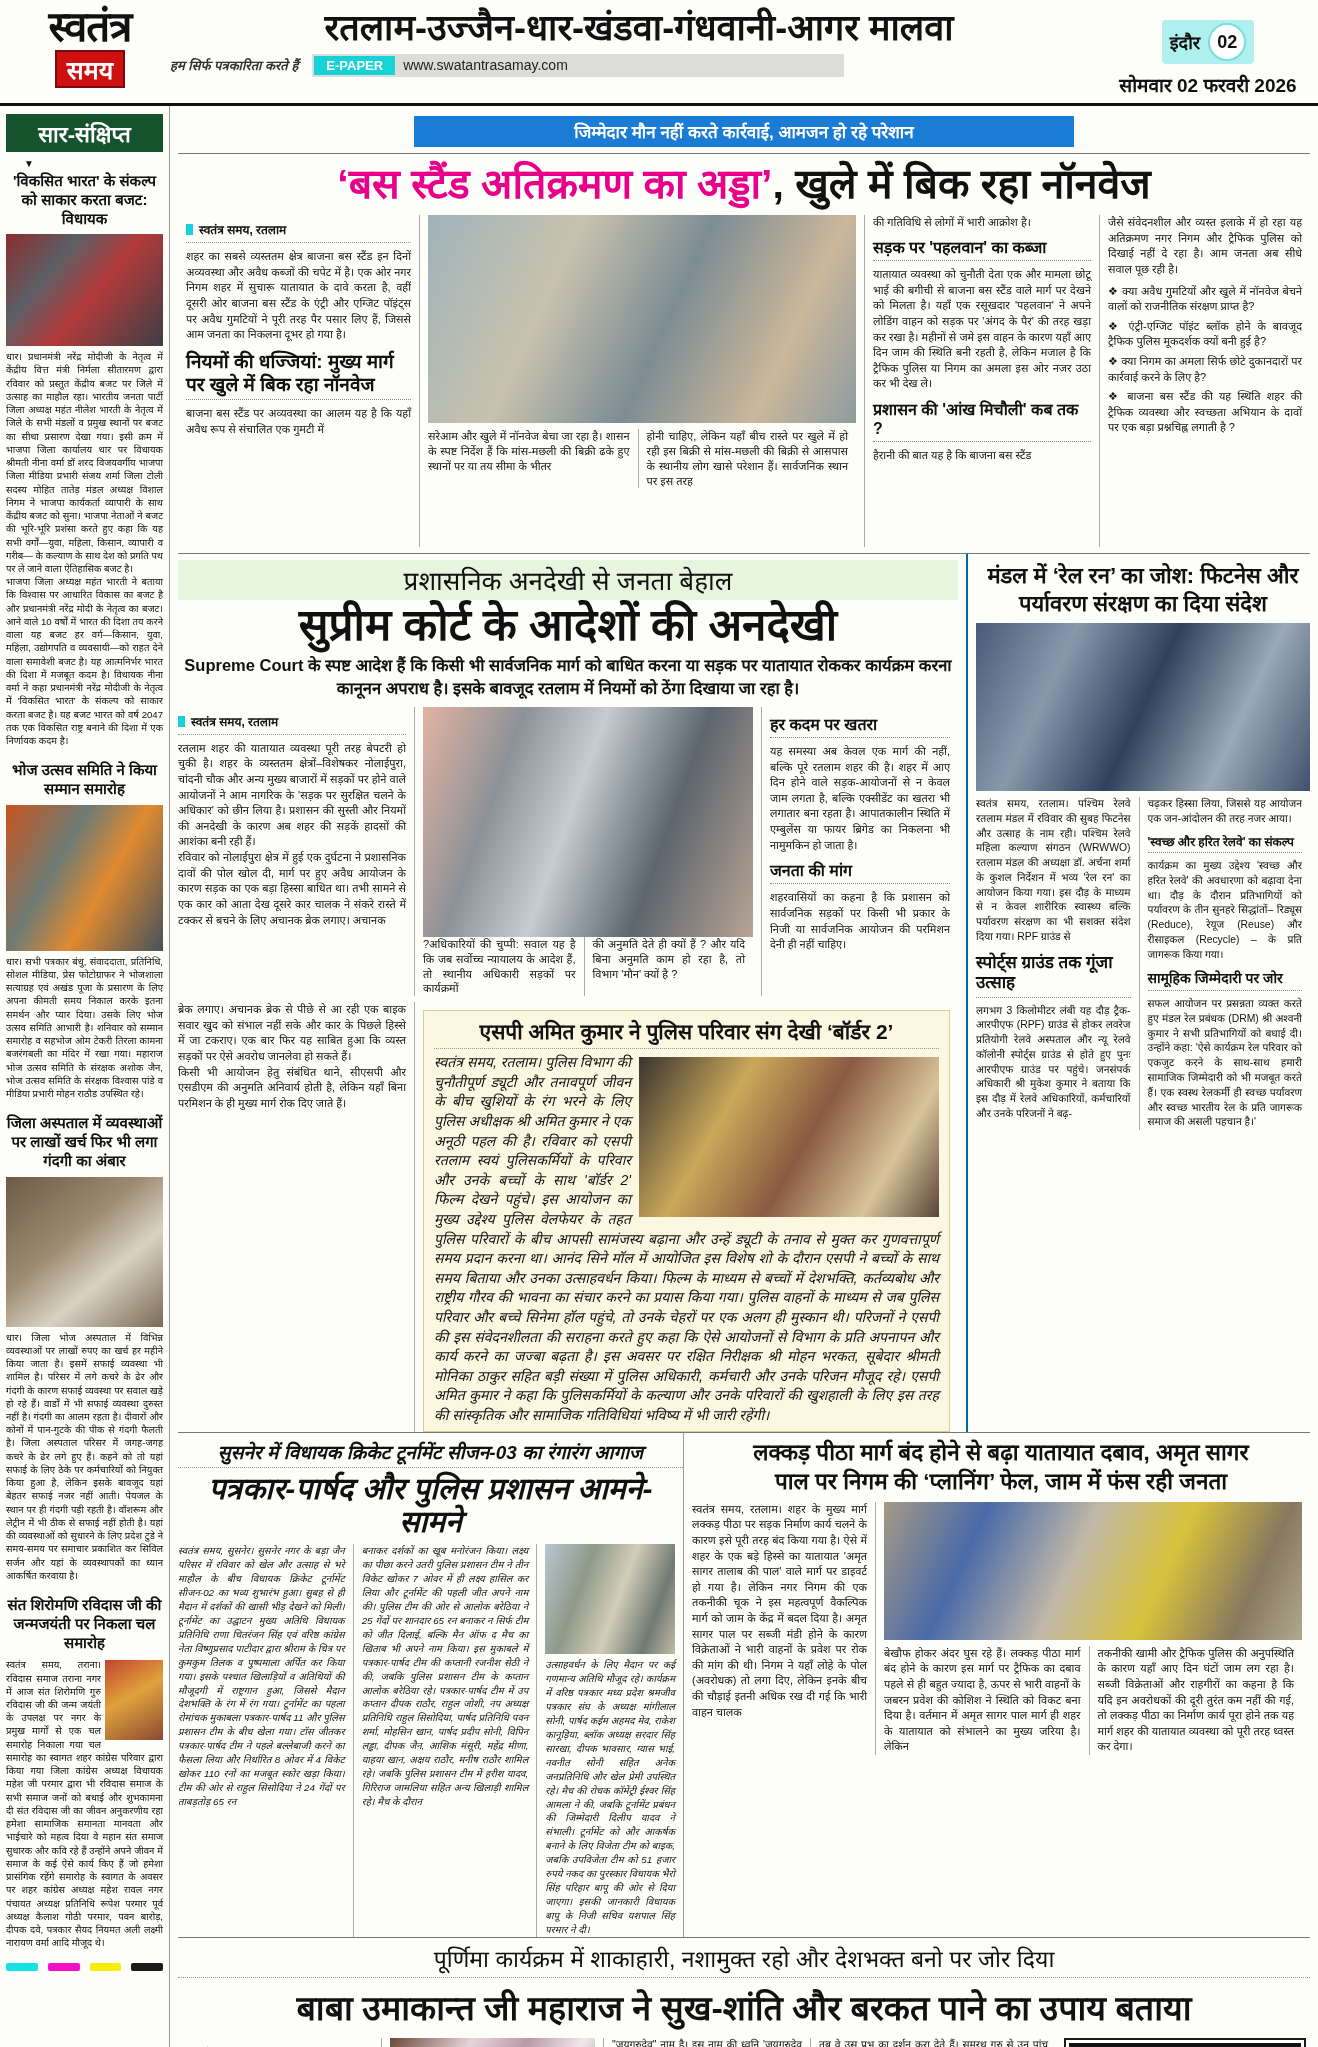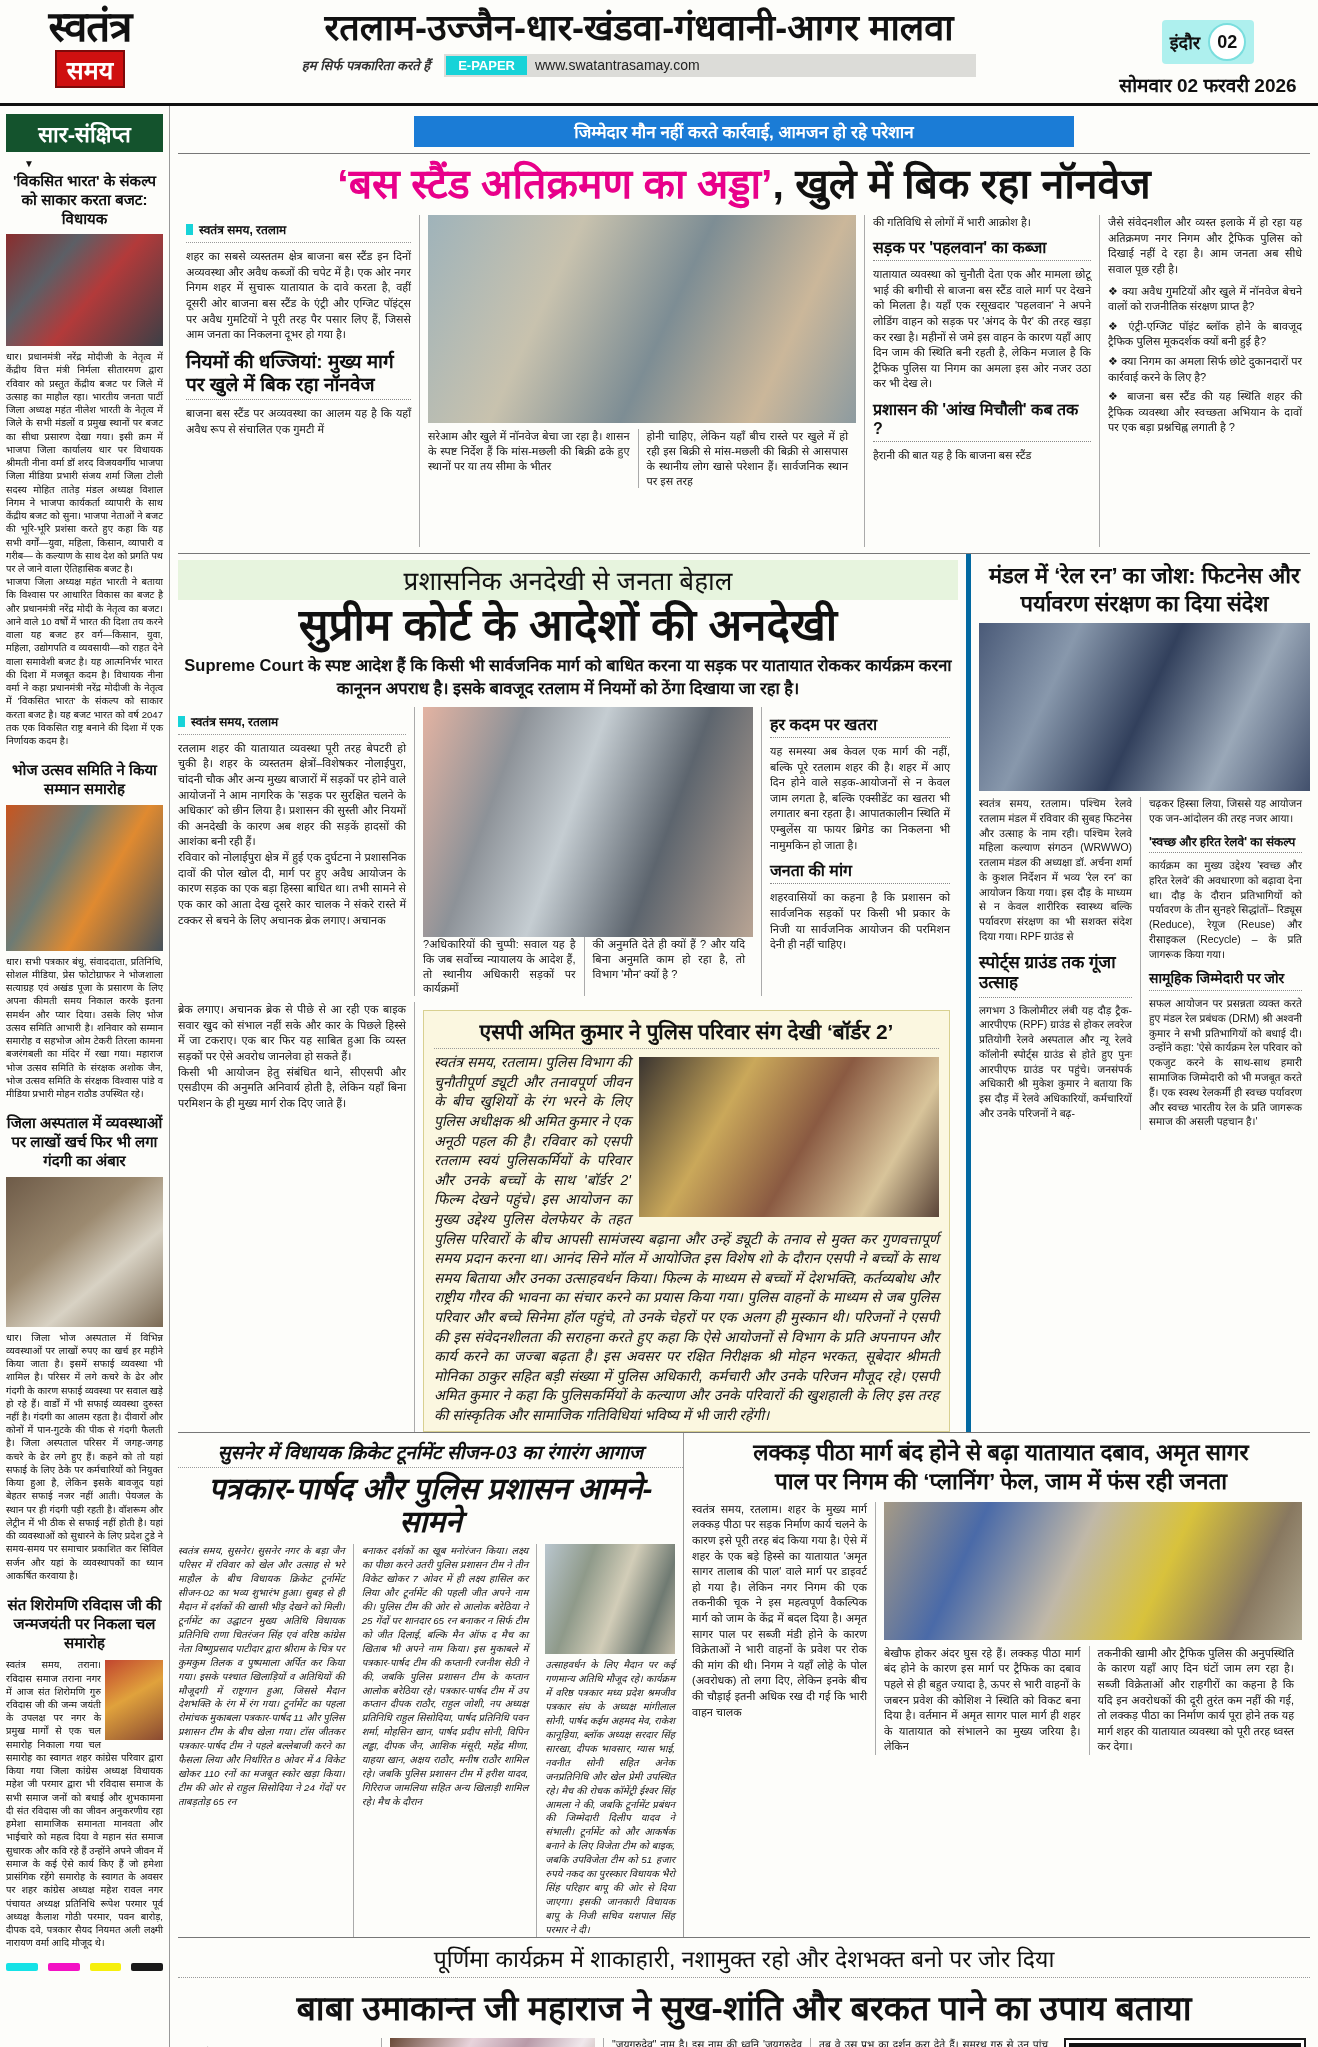--- a/index.html
+++ b/index.html
@@ -5,21 +5,21 @@
   html,body{margin:0;padding:0;background:#e8e8e4;}
   #page{position:relative;width:1318px;height:2047px;margin:0 auto;background:#fdfdfa;
         font-family:"Liberation Sans","DejaVu Sans",sans-serif;color:#111;overflow:hidden;}
   
   .masthead{display:flex;align-items:flex-start;height:106px;border-bottom:3px solid #111;padding:6px 10px 0 10px;box-sizing:border-box;}
   .logo-block{width:160px;text-align:center;}
   .logo-top{font-size:42px;font-weight:bold;letter-spacing:-1px;line-height:1.0;}
   .logo-bottom{display:inline-block;background:#cf1010;color:#fff;font-size:25px;font-weight:bold;padding:0 10px;margin-top:2px;border:2px solid #7d0a0a;}
   .mast-center{flex:1;text-align:center;}
   .regions{font-size:36px;font-weight:bold;letter-spacing:0;line-height:1.1;margin-top:2px;}
-  .mast-subrow{display:flex;align-items:center;justify-content:center;gap:14px;margin-top:6px;}
+  .mast-subrow{display:flex;align-items:center;gap:14px;margin-top:6px;}
   .tagline{font-size:13px;font-style:italic;font-weight:bold;color:#333;}
   .epaper-strip{display:flex;align-items:center;gap:8px;background:#dcdcd8;padding:2px 10px 2px 2px;min-width:520px;}
   .epaper-badge{background:#17d3d8;color:#fff;font-weight:bold;font-size:13px;padding:2px 12px;}
   .site{font-size:14px;color:#222;}
   .mast-right{width:200px;text-align:center;padding-top:14px;}
   .edition-pill{display:inline-flex;align-items:center;gap:8px;background:#aef0ee;border-radius:4px;padding:3px 8px;}
   .edition-name{font-size:18px;font-weight:bold;}
   .page-circle{display:inline-block;width:34px;height:34px;border-radius:50%;background:#fff;border:2px solid #7adede;font-size:18px;font-weight:bold;line-height:34px;}
   .dateline{font-size:19px;font-weight:bold;margin-top:8px;white-space:nowrap;}
   
@@ -46,21 +46,21 @@
   
   .alert-strip{width:640px;margin:10px auto 6px auto;background:#1b7cd6;color:#fff;font-size:17px;font-weight:bold;text-align:center;padding:4px 10px;}
   .lead-head{text-align:center;font-size:41px;font-weight:bold;line-height:1.1;margin:4px 0 8px 0;border-top:1px solid #777;padding-top:8px;}
   .hl-mag{color:#e8008a;}
   .lead-row{min-height:332px;border-bottom:1px solid #777;padding-bottom:6px;}
   .bullets{font-size:11px;line-height:1.42;text-align:justify;}
   .bullets div{margin-bottom:4px;}
   
   .mid-row{display:flex;border-bottom:1px solid #777;}
   .sc-block{width:780px;padding-right:8px;}
-  .rail-block{flex:1;border-left:5px solid #0369a1;padding-left:8px;}
+  .rail-block{flex:1;border-left:2px solid #0369a1;padding-left:8px;}
   .kicker-green{background:#e7f4de;font-size:26px;text-align:center;padding:2px 0;margin:6px 0 2px 0;}
   .sc-head{font-size:44px;font-weight:bold;text-align:center;line-height:1.05;margin:2px 0 6px 0;}
   .sc-deck{font-size:16.5px;text-align:center;font-weight:bold;line-height:1.35;margin:0 6px 8px 6px;}
   .rail-head{font-size:22px;font-weight:bold;text-align:center;line-height:1.25;margin:8px 0 6px 0;}
   .yellow-box{background:#fbf7e0;border:1px solid #d8d090;padding:6px 10px;margin-top:8px;}
   .yb-head{font-size:21px;font-weight:bold;text-align:center;border-bottom:1px dotted #999;padding-bottom:3px;margin-bottom:4px;}
   .yb-body{font-size:14px;font-style:italic;line-height:1.4;text-align:justify;}
   .yb-photo{float:right;width:300px;height:160px;margin:4px 0 4px 8px;}
   
   .low-row{display:flex;border-bottom:1px solid #777;}

